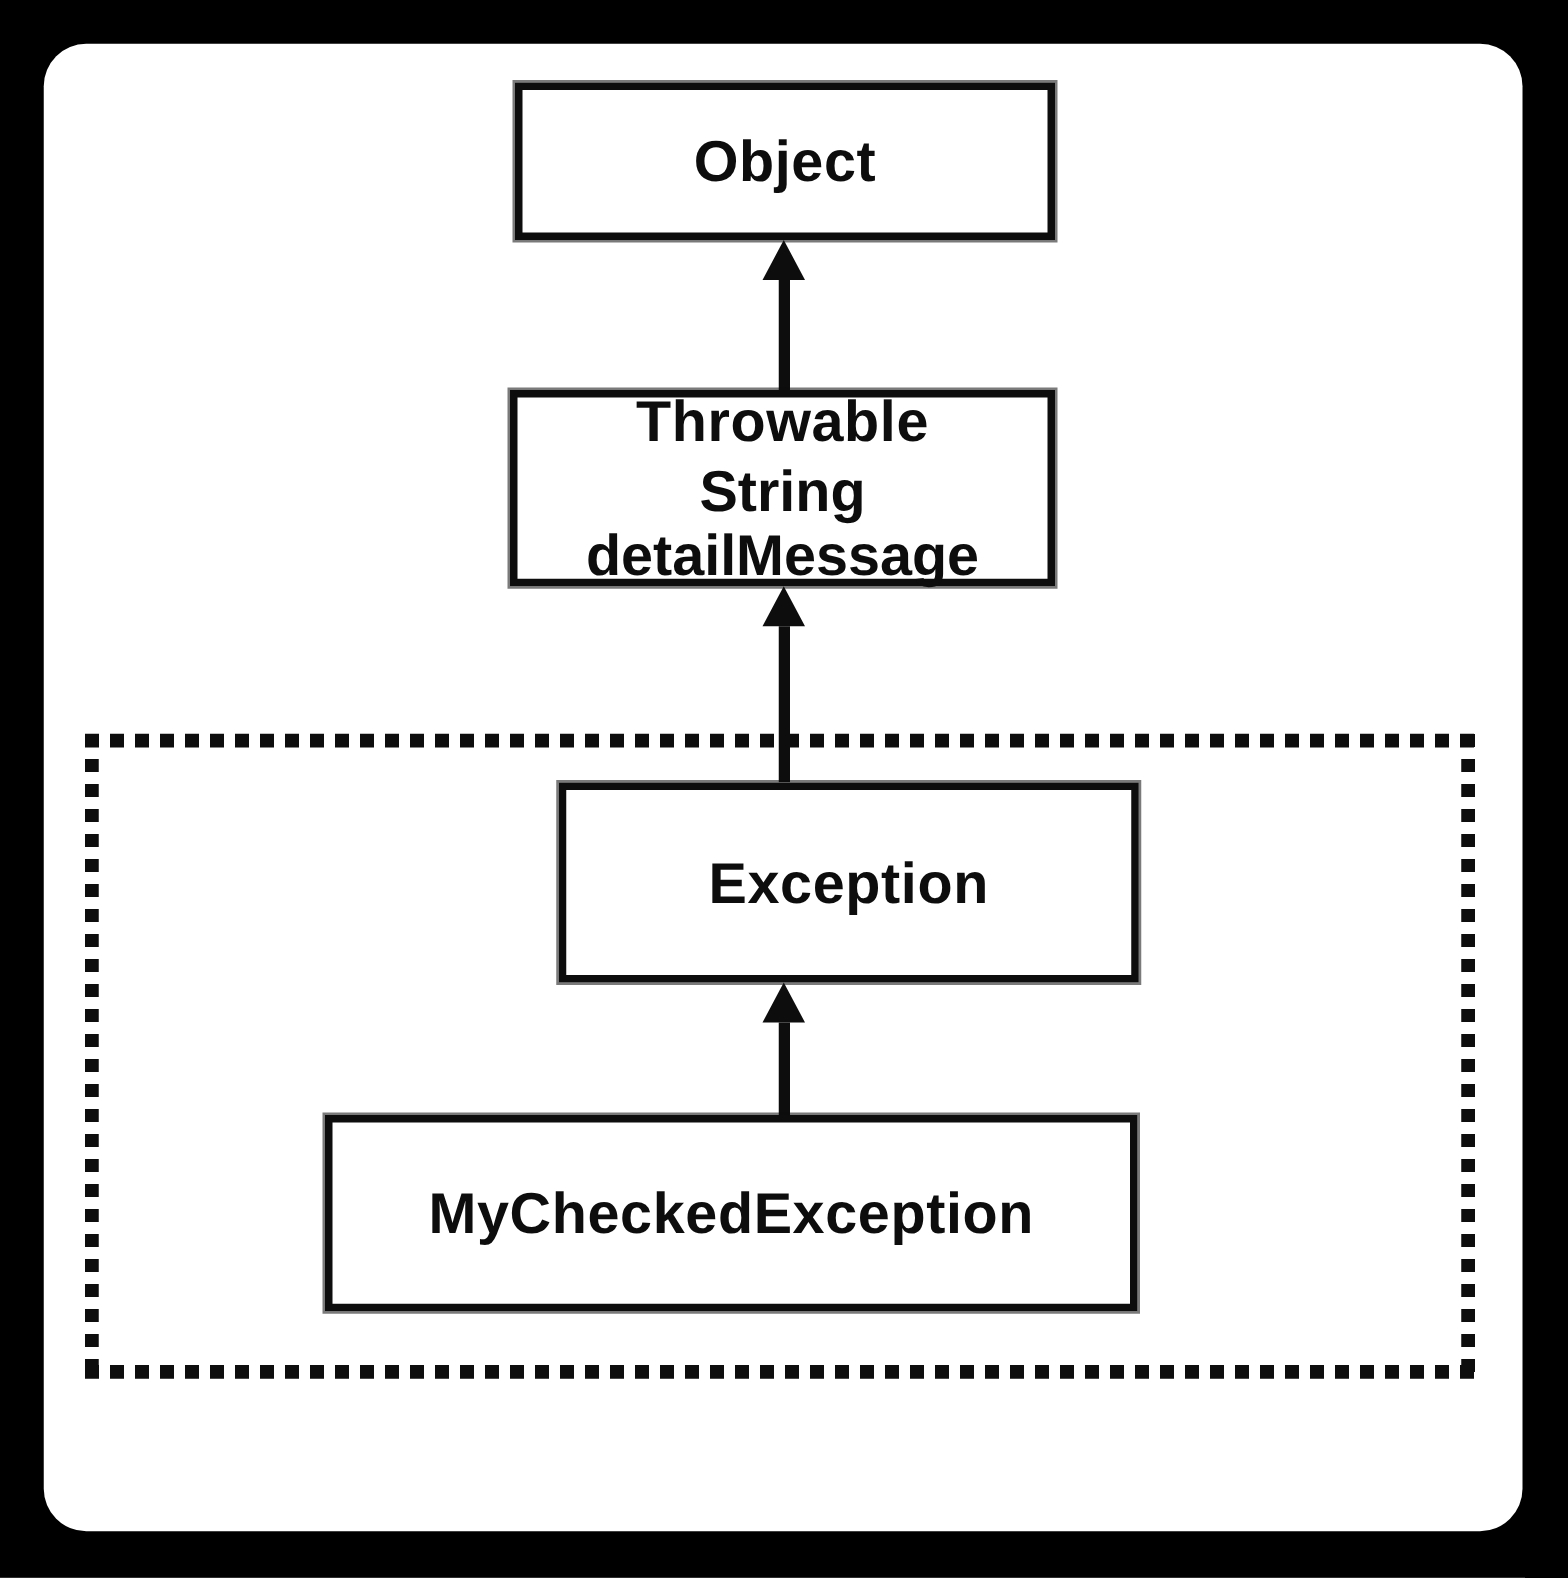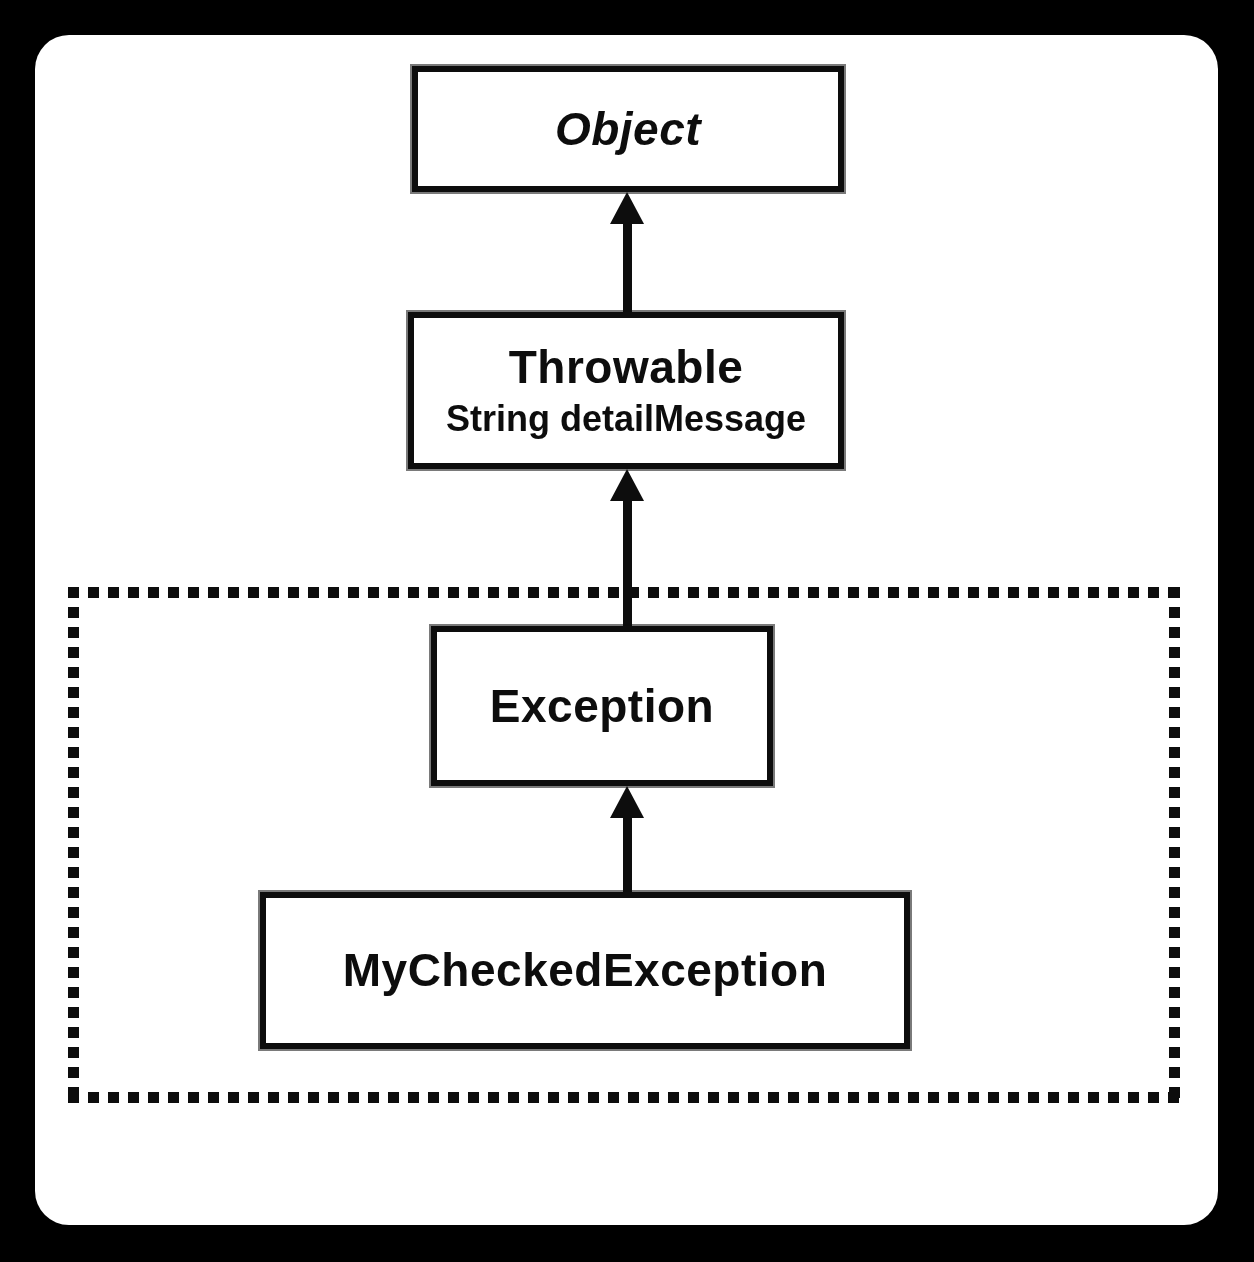--- a/index.html
+++ b/index.html
@@ -41,28 +41,28 @@
     color: var(--stroke);
     text-align: center;
   }
   .class-title {
     font-size: 46px;
     font-weight: bold;
     line-height: 1.1;
     letter-spacing: 0.5px;
   }
   .class-field {
-    font-size: 36px;
+    font-size: 46px;
     font-weight: bold;
     line-height: 1.1;
   }
 
-  .box-object     { left: 377px; top: 31px;  width: 432px; height: 126px; font-style: italic; }
+  .box-object     { left: 377px; top: 31px;  width: 432px; height: 126px; }
   .box-throwable  { left: 373px; top: 277px; width: 436px; height: 157px; }
-  .box-exception  { left: 396px; top: 591px; width: 342px; height: 160px; }
+  .box-exception  { left: 412px; top: 591px; width: 464px; height: 160px; }
   .box-mychecked  { left: 225px; top: 857px; width: 650px; height: 157px; }
 
   .arrow {
     position: absolute;
     width: 34px;
     display: flex;
     flex-direction: column;
     align-items: center;
   }
   .arrow-head {

